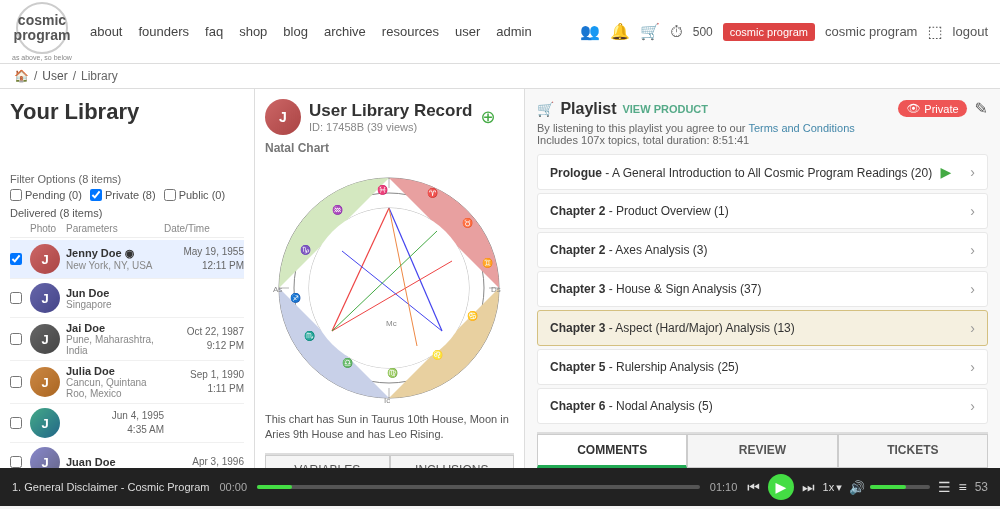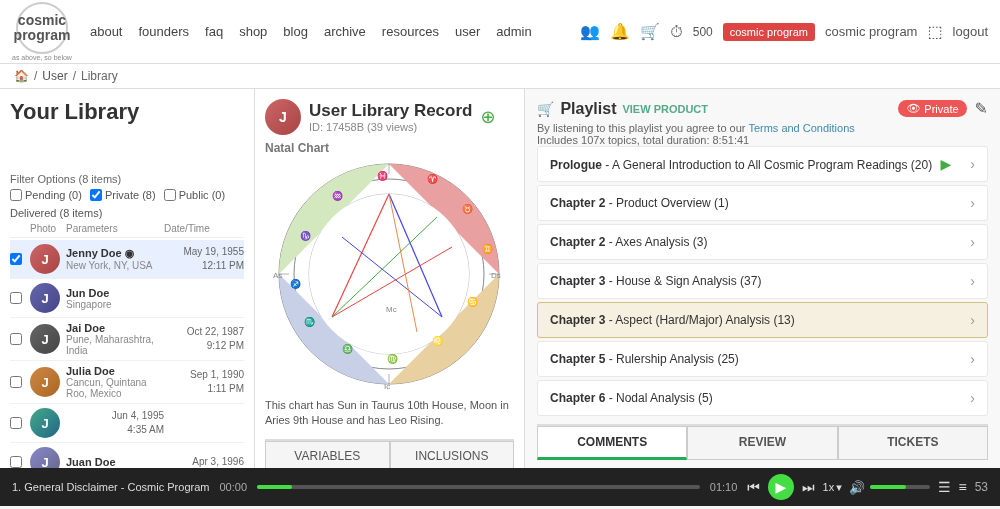--- a/index.html
+++ b/index.html
@@ -43,33 +43,33 @@
     .user-date { font-size: 10px; color: #666; text-align: right; line-height: 1.4; }
     .check-cell { display: flex; align-items: center; }
     .check-cell input { width: 12px; height: 12px; }
 
     
     .chart-panel { width: 270px; background: #fff; border-right: 1px solid #ddd; padding: 10px; flex-shrink: 0; overflow-y: auto; }
     .chart-header { display: flex; align-items: center; gap: 8px; margin-bottom: 6px; }
     .chart-avatar { width: 36px; height: 36px; border-radius: 50%; background: #c88; display: flex; align-items: center; justify-content: center; color: #fff; font-size: 14px; font-weight: bold; flex-shrink: 0; }
     .chart-title { font-size: 17px; font-weight: bold; color: #333; }
     .chart-id { font-size: 11px; color: #888; }
-    .chart-subtitle { font-size: 12px; color: #777; margin-bottom: 2px; font-weight: bold; }
+    .chart-subtitle { font-size: 12px; color: #777; margin-bottom: 16px; font-weight: bold; }
     .natal-chart { width: 235px; height: 235px; margin: 0 auto; display: block; }
     .chart-desc { font-size: 11px; color: #555; margin-top: 6px; line-height: 1.4; }
     .chart-tabs { display: flex; gap: 0; border-top: 2px solid #ddd; margin-top: 10px; }
     .chart-tab { flex: 1; text-align: center; padding: 7px 4px; font-size: 12px; font-weight: normal; color: #555; border: 1px solid #ccc; background: #f5f5f5; cursor: pointer; }
 
     
     .playlist-panel { flex: 1; background: #f8f8f8; padding: 10px 12px; overflow-y: auto; }
     .playlist-header { display: flex; align-items: center; justify-content: space-between; margin-bottom: 4px; }
     .playlist-title { font-size: 16px; font-weight: bold; color: #333; display: flex; align-items: center; gap: 6px; }
     .view-product { font-size: 11px; color: #5a8; text-decoration: none; cursor: pointer; }
     .private-badge { background: #e55; color: #fff; font-size: 11px; padding: 2px 8px; border-radius: 12px; display: flex; align-items: center; gap: 4px; }
-    .playlist-meta { font-size: 11px; color: #666; margin-bottom: 0; }
+    .playlist-meta { font-size: 11px; color: #666; margin-bottom: 8px; }
     .playlist-meta a { color: #48a; text-decoration: none; }
     .chapter-row { display: flex; align-items: center; justify-content: space-between; padding: 9px 12px; background: #fff; border: 1px solid #e8e8e8; margin-bottom: 3px; border-radius: 3px; cursor: pointer; }
     .chapter-row.highlighted { background: #f5f0e0; border-color: #d4c080; }
     .chapter-text { font-size: 12px; color: #333; }
     .chapter-text strong { color: #333; }
     .chapter-chevron { color: #999; font-size: 14px; }
     .play-icon { color: #4a4; font-size: 14px; margin-left: 5px; cursor: pointer; }
     .playlist-tabs { display: flex; border-top: 2px solid #ddd; margin-top: 8px; }
     .playlist-tab { flex: 1; text-align: center; padding: 8px 4px; font-size: 12px; font-weight: bold; color: #555; border: 1px solid #ccc; background: #f5f5f5; cursor: pointer; }
     .playlist-tab.active-comments { background: #fff; border-bottom: 3px solid #2a5; color: #333; }

